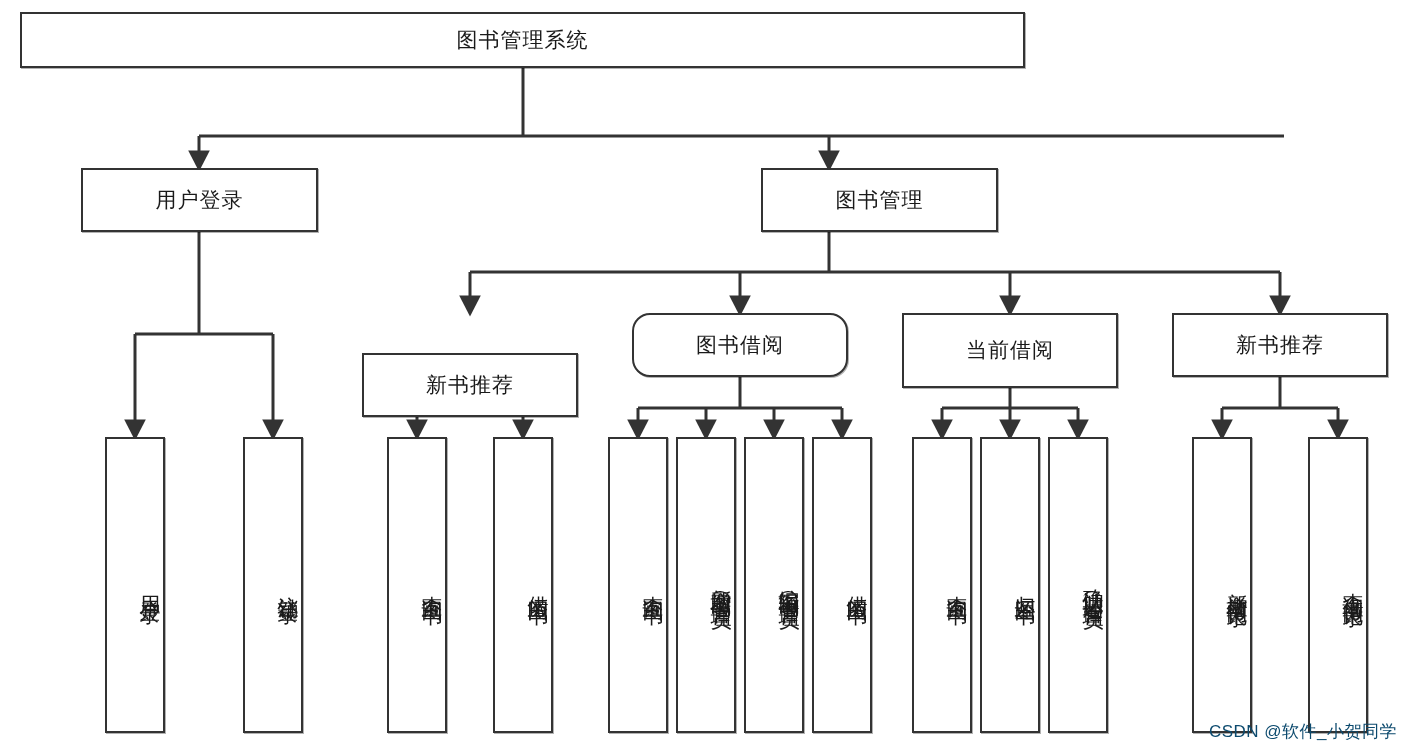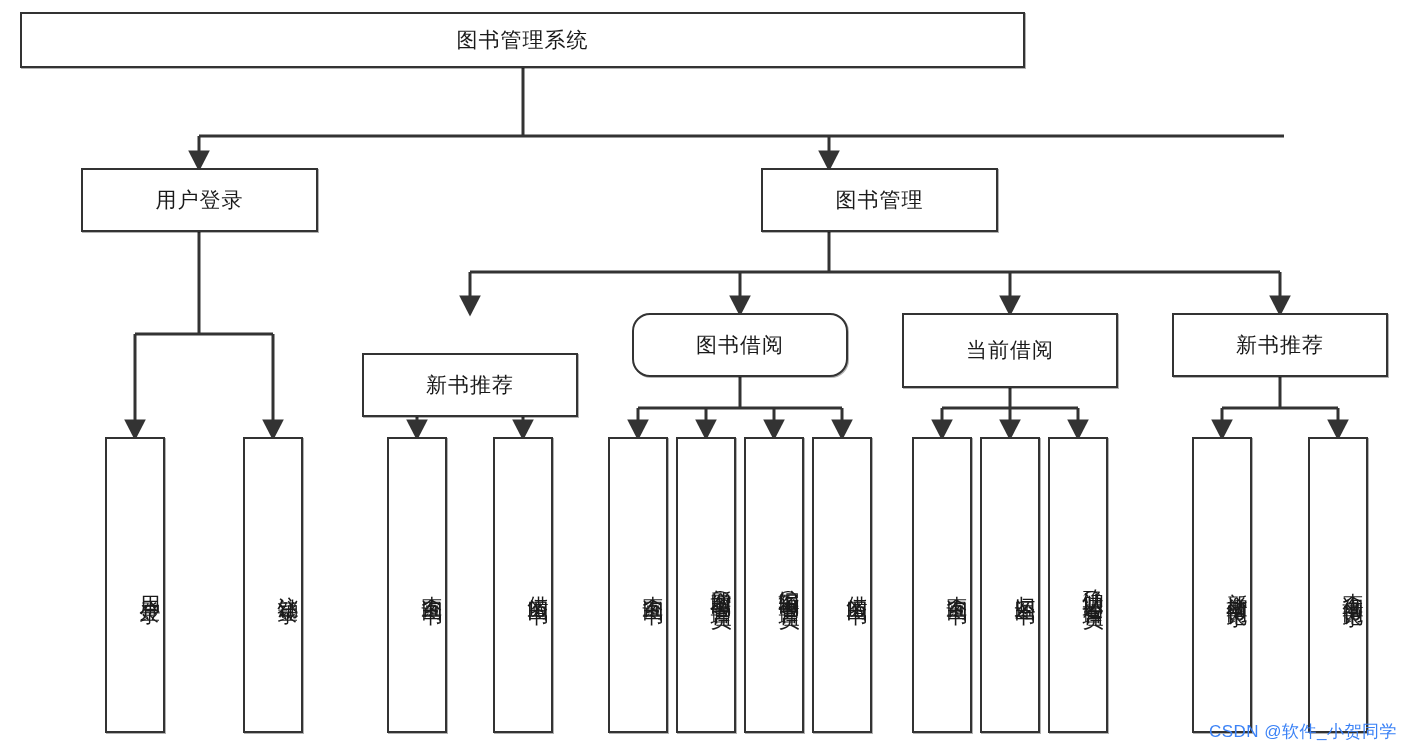--- a/index.html
+++ b/index.html
@@ -53,21 +53,21 @@
     justify-content: center;
   }
   .node.vert.topalign {
     align-items: flex-start;
   }
   .watermark {
     position: absolute;
     right: 8px;
     bottom: 4px;
     font-size: 17px;
-    color: #3b82f6;
+    color: #0c4a6e;
     letter-spacing: 0.5px;
     white-space: nowrap;
     font-family: "Liberation Sans", "DejaVu Sans", sans-serif;
   }
 </style>
 </head>
 <body>
 
 <div id="canvas">
 

